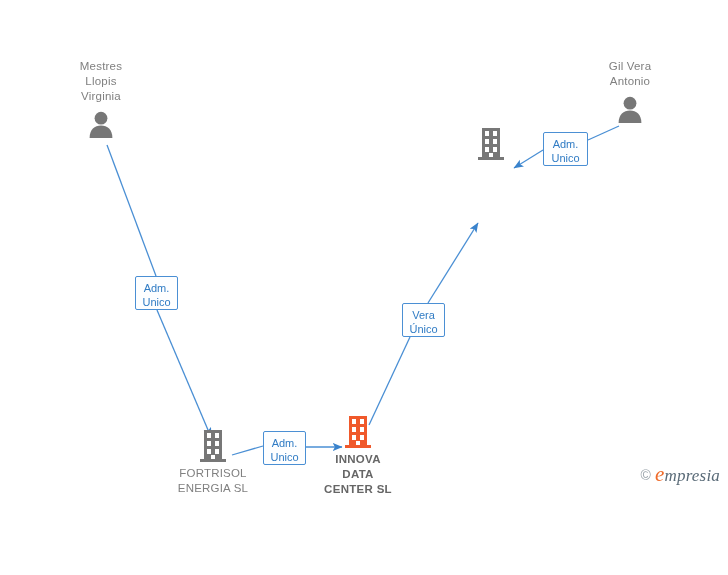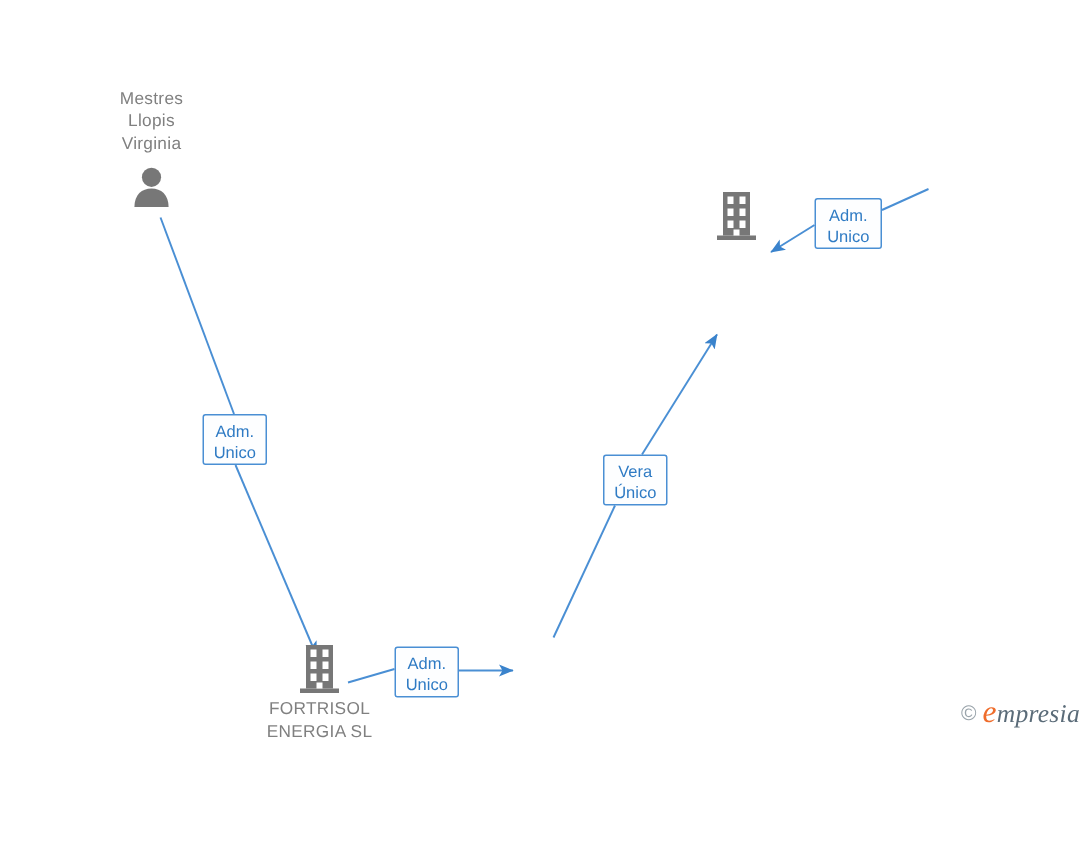--- a/index.html
+++ b/index.html
@@ -133,20 +133,30 @@
 Llopis
 Virginia</div>
     <span class="icon-wrap">
       <svg width="30" height="30" viewBox="0 0 30 30">
         <circle cx="15" cy="9.2" r="6.4" fill="#777777"></circle>
         <path d="M3.6 29 C3.6 20.6 8.6 16.6 15 16.6 C21.4 16.6 26.4 20.6 26.4 29 Z" fill="#777777"></path>
       </svg>
     </span>
   </div>
 
+  <div class="node" style="left:630px; top:59px;">
+    <div class="node-label label-above">Gil Vera
+Antonio</div>
+    <span class="icon-wrap">
+      <svg width="30" height="30" viewBox="0 0 30 30">
+        <circle cx="15" cy="9.2" r="6.4" fill="#777777"></circle>
+        <path d="M3.6 29 C3.6 20.6 8.6 16.6 15 16.6 C21.4 16.6 26.4 20.6 26.4 29 Z" fill="#777777"></path>
+      </svg>
+    </span>
+  </div>
 
   <div class="node" style="left:491px; top:128px;">
     <span class="icon-wrap">
       <svg width="28" height="33" viewBox="0 0 28 33">
         <rect x="5" y="0" width="18" height="29" fill="#777777"></rect>
         <rect x="1" y="29" width="26" height="3" fill="#777777"></rect>
         <rect x="8" y="3" width="4" height="5" fill="#ffffff"></rect>
         <rect x="16" y="3" width="4" height="5" fill="#ffffff"></rect>
         <rect x="8" y="11" width="4" height="5" fill="#ffffff"></rect>
         <rect x="16" y="11" width="4" height="5" fill="#ffffff"></rect>
@@ -168,20 +178,38 @@
         <rect x="16" y="11" width="4" height="5" fill="#ffffff"></rect>
         <rect x="8" y="19" width="4" height="5" fill="#ffffff"></rect>
         <rect x="16" y="19" width="4" height="5" fill="#ffffff"></rect>
         <rect x="12" y="25" width="4" height="4" fill="#ffffff"></rect>
       </svg>
     </span>
     <div class="node-label label-below">FORTRISOL
 ENERGIA SL</div>
   </div>
 
+  <div class="node" style="left:358px; top:416px;">
+    <span class="icon-wrap">
+      <svg width="28" height="33" viewBox="0 0 28 33">
+        <rect x="5" y="0" width="18" height="29" fill="#f0592b"></rect>
+        <rect x="1" y="29" width="26" height="3" fill="#f0592b"></rect>
+        <rect x="8" y="3" width="4" height="5" fill="#ffffff"></rect>
+        <rect x="16" y="3" width="4" height="5" fill="#ffffff"></rect>
+        <rect x="8" y="11" width="4" height="5" fill="#ffffff"></rect>
+        <rect x="16" y="11" width="4" height="5" fill="#ffffff"></rect>
+        <rect x="8" y="19" width="4" height="5" fill="#ffffff"></rect>
+        <rect x="16" y="19" width="4" height="5" fill="#ffffff"></rect>
+        <rect x="12" y="25" width="4" height="4" fill="#ffffff"></rect>
+      </svg>
+    </span>
+    <div class="node-label label-below strong">INNOVA
+DATA
+CENTER SL</div>
+  </div>
 
   <div class="rel" style="left:135px; top:276px; width:43px; height:34px;">Adm.
 Unico</div>
 
   <div class="rel" style="left:263px; top:431px; width:43px; height:34px;">Adm.
 Unico</div>
 
   <div class="rel" style="left:402px; top:303px; width:43px; height:34px;">Vera
 Único</div>
 

